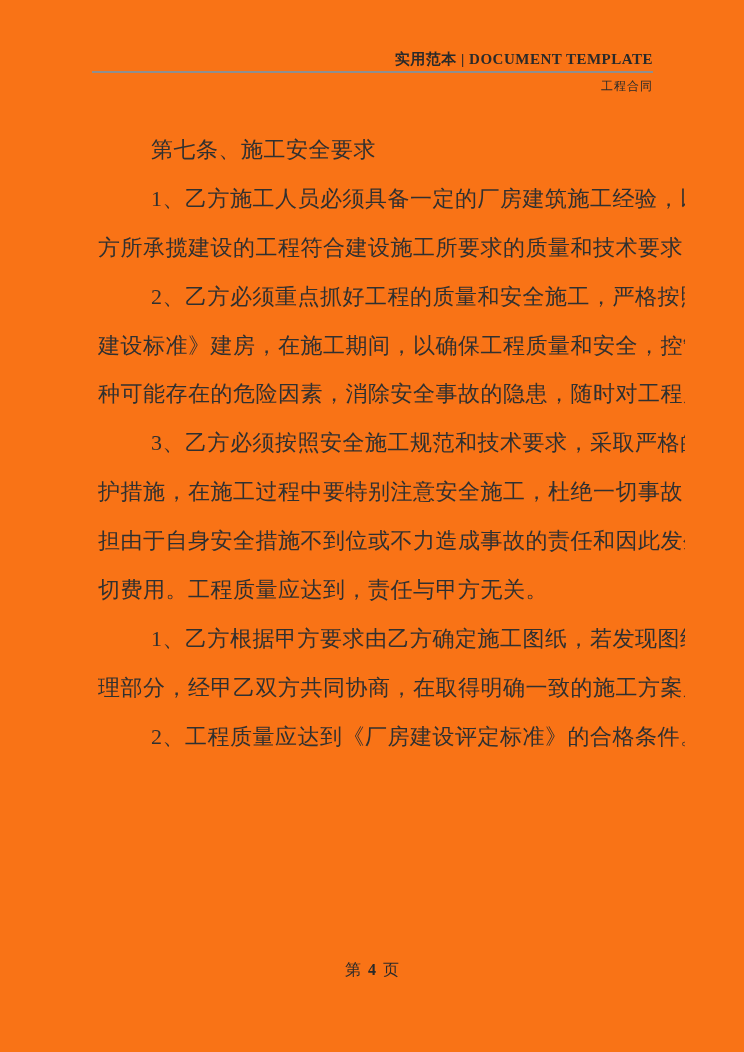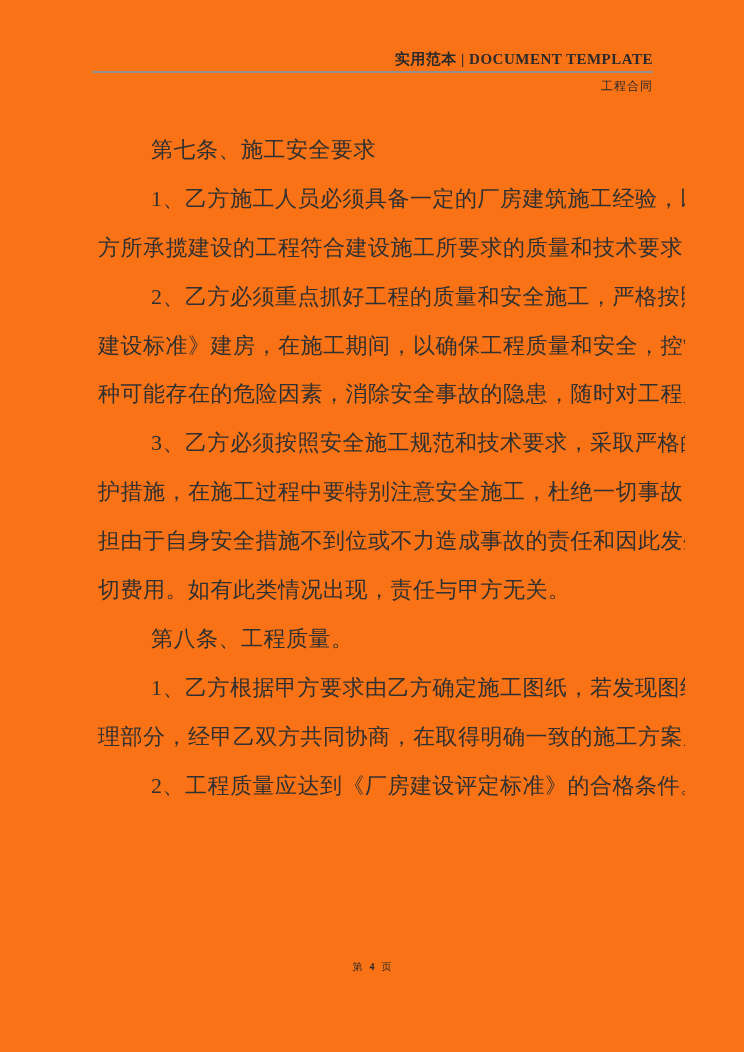--- a/index.html
+++ b/index.html
@@ -72,21 +72,21 @@
     text-indent: 53px;
   }
 
   
   .footer {
     position: absolute;
     top: 960px;
     left: 0;
     right: 0;
     text-align: center;
-    font-size: 10px;
+    font-size: 16px;
     color: #2a2a2a;
   }
   .footer .page-num {
     font-weight: bold;
     margin: 0 7px;
     font-family: "Liberation Serif", "DejaVu Serif", serif;
   }
 </style>
 </head>
 <body>
@@ -106,23 +106,22 @@
     <div class="ln first fill">1、乙方施工人员必须具备一定的厂房建筑施工经验，以确保乙</div>
     <div class="ln">方所承揽建设的工程符合建设施工所要求的质量和技术要求。</div>
 
     <div class="ln first fill">2、乙方必须重点抓好工程的质量和安全施工，严格按照《厂房</div>
     <div class="ln fill">建设标准》建房，在施工期间，以确保工程质量和安全，控制好各</div>
     <div class="ln fill">种可能存在的危险因素，消除安全事故的隐患，随时对工程质量、</div>
 
     <div class="ln first fill">3、乙方必须按照安全施工规范和技术要求，采取严格的安全防</div>
     <div class="ln fill">护措施，在施工过程中要特别注意安全施工，杜绝一切事故，并承</div>
     <div class="ln fill">担由于自身安全措施不到位或不力造成事故的责任和因此发生的一</div>
-    <div class="ln">切费用。如有此类情况出现，责任与甲方无关。</div>
+    <div class="ln">切费用。工程质量应达到，责任与甲方无关。</div>
 
-    <div class="ln first">第八条、工程质量。</div>
 
     <div class="ln first fill">1、乙方根据甲方要求由乙方确定施工图纸，若发现图纸有不合</div>
     <div class="ln fill">理部分，经甲乙双方共同协商，在取得明确一致的施工方案后乙方</div>
 
     <div class="ln first fill">2、工程质量应达到《厂房建设评定标准》的合格条件。建房后</div>
   </div>
 
   <div class="footer">
     <span>第</span><span class="page-num">4</span><span>页</span>
   </div>

